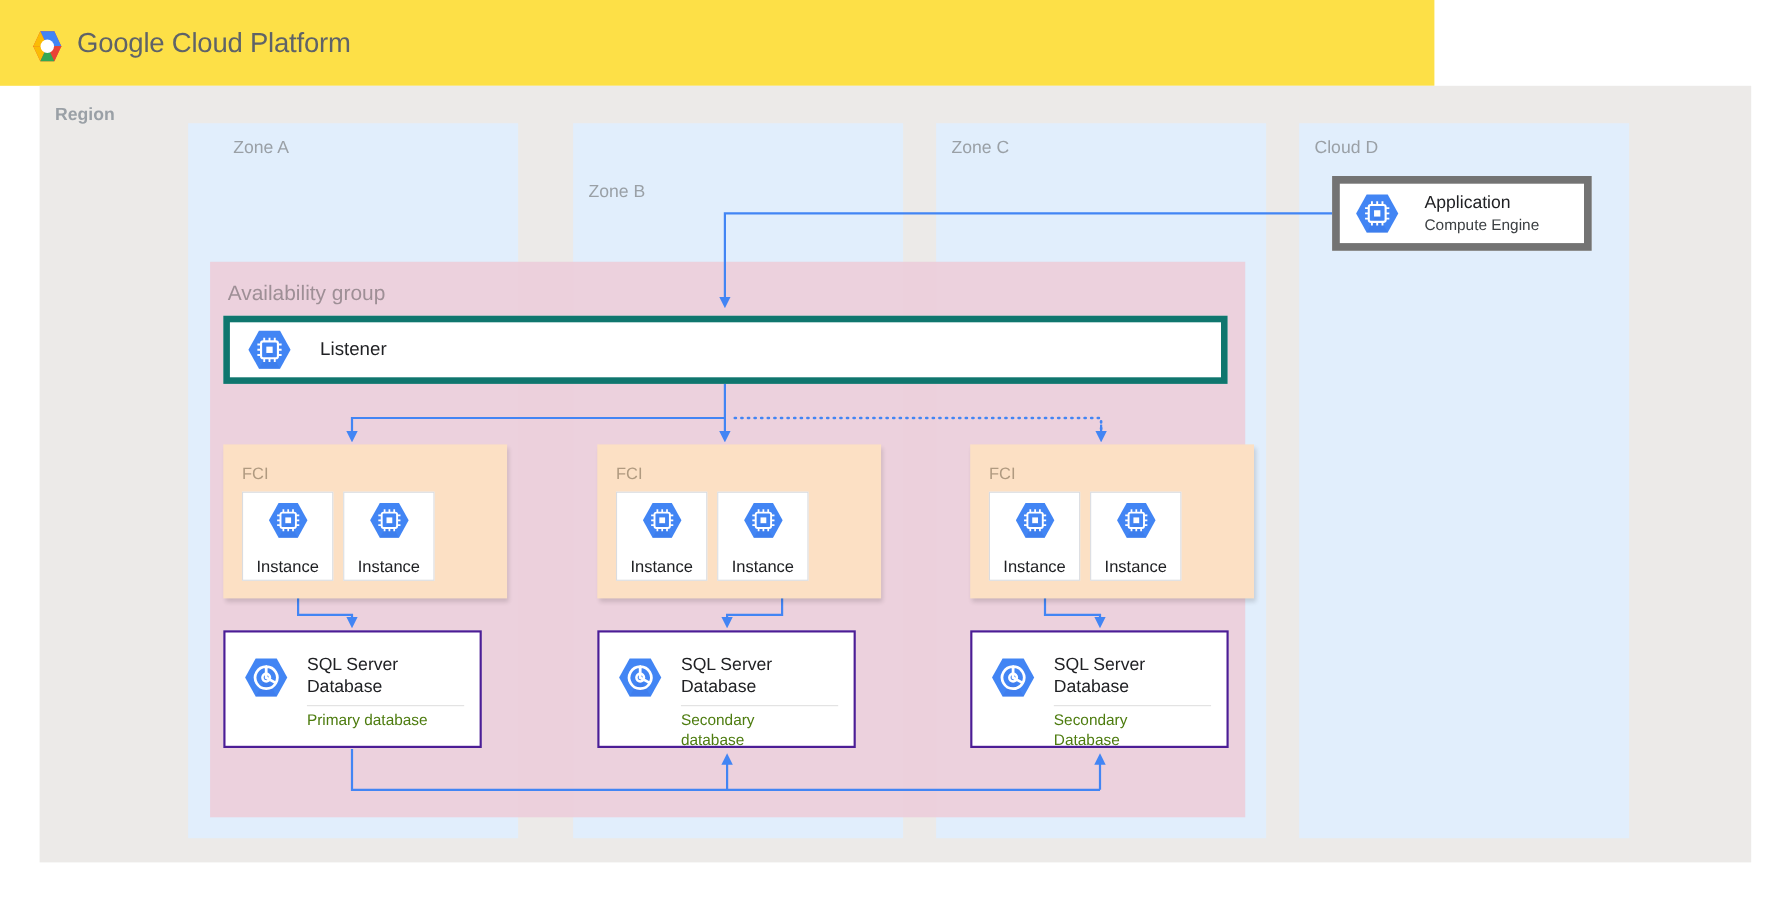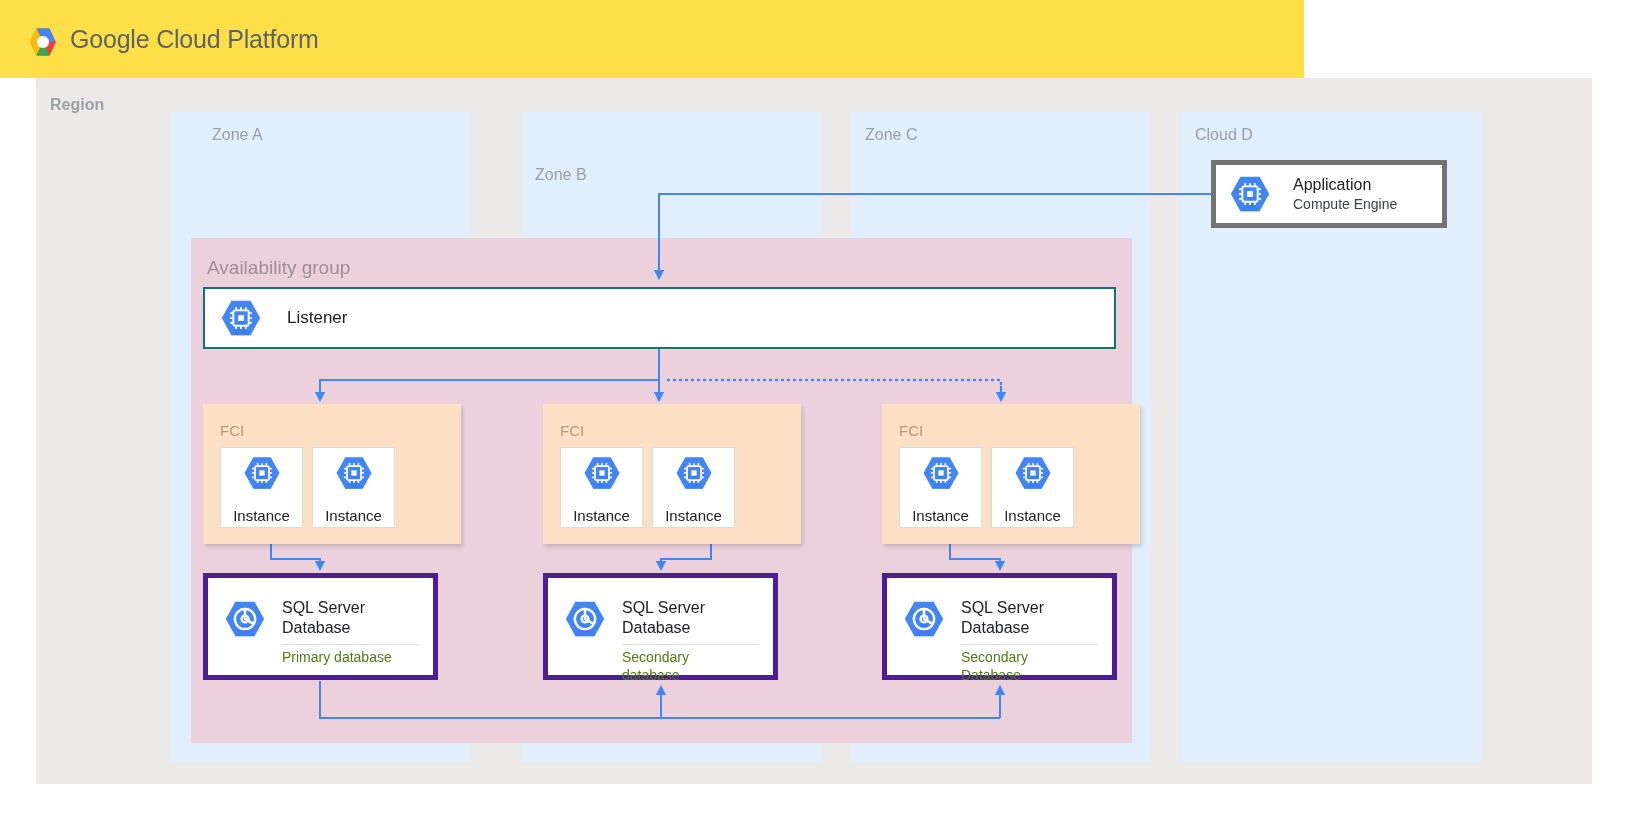--- a/index.html
+++ b/index.html
@@ -42,21 +42,21 @@
     background: #eccfdb; opacity: 0.95;
   }
   #availgroup-label {
     position: absolute; left: 207px; top: 257px;
     font-size: 19px; color: #9e8f96;
   }
 
   
   #listener {
     position: absolute; left: 203px; top: 287px; width: 913px; height: 62px;
-    background: #ffffff; border: 2px solid #0f766e;
+    background: #ffffff; border: 6px solid #0f766e;
     display: flex; align-items: center;
   }
   #listener .hexicon { margin-left: 13px; }
   #listener .label { margin-left: 23px; font-size: 17px; color: #202124; }
 
   
   .fci {
     position: absolute; top: 404px; width: 258px; height: 140px;
     background: #fce0c4; box-shadow: 2px 3px 4px rgba(0,0,0,0.14);
   }
@@ -67,40 +67,40 @@
   .inst-row { position: absolute; left: 17px; top: 43px; display: flex; gap: 9px; }
   .instance {
     width: 83px; height: 81px; background: #fff; border: 1px solid #dadce0;
     display: flex; flex-direction: column; align-items: center; justify-content: center;
   }
   .instance .label { font-size: 15px; color: #202124; margin-top: 13px; }
 
   
   .dbbox {
     position: absolute; top: 573px; width: 235px; height: 107px;
-    background: #ffffff; border: 5px solid #4c1d95;
+    background: #ffffff; border: 2px solid #4c1d95;
   }
   .dbbox .hexicon { position: absolute; left: 14px; top: 18px; }
   .dbbox .title {
     position: absolute; left: 74px; top: 20px; right: 10px;
     font-size: 16px; color: #202124; line-height: 1.25;
   }
   .dbbox .divider {
     position: absolute; left: 74px; right: 14px; top: 66px;
     height: 1px; background: #e0e0e0;
   }
   .dbbox .caption {
     position: absolute; left: 74px; top: 71px; right: 8px;
     font-size: 14px; color: #4d7c0f; line-height: 1.28;
   }
 
   
   #appbox {
     position: absolute; left: 1211px; top: 160px; width: 236px; height: 68px;
-    background: #ffffff; border: 5px solid #737373;
+    background: #ffffff; border: 7px solid #737373;
     display: flex; align-items: center;
   }
   #appbox .hexicon { margin-left: 11px; }
   #appbox .txt { margin-left: 20px; }
   #appbox .t1 { font-size: 16px; color: #202124; line-height: 1.2; }
   #appbox .t2 { font-size: 14px; color: #3c4043; line-height: 1.3; }
 
   
   #wires { position: absolute; left: 0; top: 0; width: 1628px; height: 834px; pointer-events: none; }
 

